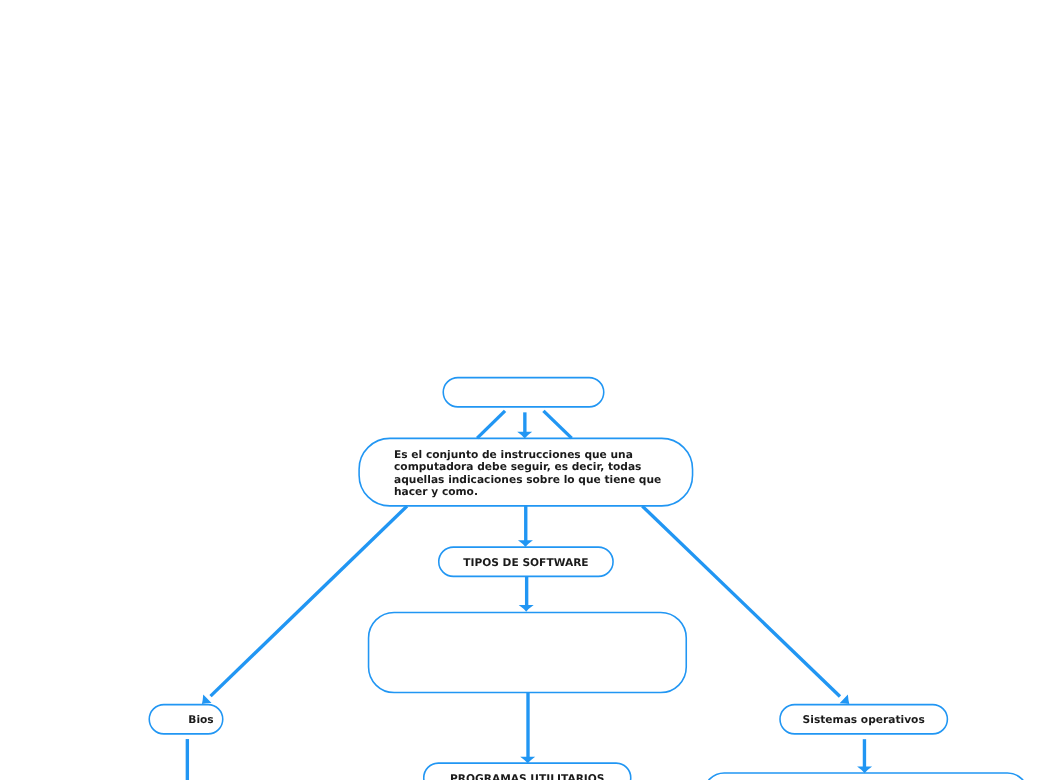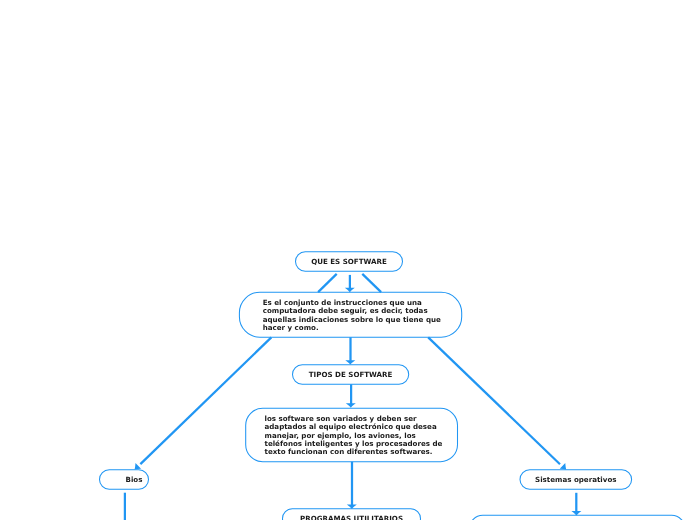--- a/index.html
+++ b/index.html
@@ -48,35 +48,29 @@
       <path d="M349.80,292.30 Q348.30,290.30 344.80,287.85 L354.80,287.85 Q351.30,290.30 349.80,292.30 Z"></path>
       <path d="M350.30,364.60 Q348.80,362.60 345.30,360.15 L355.30,360.15 Q351.80,362.60 350.30,364.60 Z"></path>
       <path d="M350.80,407.80 Q349.30,405.80 345.80,403.35 L355.80,403.35 Q352.30,405.80 350.80,407.80 Z"></path>
       <path d="M351.80,508.90 Q350.30,506.90 346.80,504.45 L356.80,504.45 Q353.30,506.90 351.80,508.90 Z"></path>
       <path d="M576.40,515.50 Q574.90,513.50 571.40,511.05 L581.40,511.05 Q577.90,513.50 576.40,515.50 Z"></path>
       <path d="M134.60,469.40 Q135.22,466.96 135.49,462.98 L141.05,468.73 Q137.06,468.86 134.60,469.40 Z"></path>
       <path d="M566.20,469.40 Q563.74,468.89 559.75,468.80 L565.25,462.99 Q565.55,466.97 566.20,469.40 Z"></path>
     </g>
   </svg>
 
-  <div class="node center" style="left:295.50px;top:251.75px;width:107.00px;height:19.50px;">
-    <span class="txt">QUE ES SOFTWARE</span>
-  </div>
 
   <div class="node left" style="left:239.40px;top:292.25px;width:222.30px;height:45.00px;padding-left:23.3px;padding-right:10px;">
     <span class="txt">Es el conjunto de instrucciones que una computadora debe seguir, es decir, todas aquellas indicaciones sobre lo que tiene que hacer y como.</span>
   </div>
 
   <div class="node center" style="left:292.50px;top:364.75px;width:116.20px;height:19.50px;">
     <span class="txt">TIPOS DE SOFTWARE</span>
   </div>
 
-  <div class="node left" style="left:245.70px;top:408.30px;width:211.80px;height:53.40px;padding-left:18.8px;padding-right:10px;">
-    <span class="txt">los software son variados y deben ser adaptados al equipo electrónico que desea manejar, por ejemplo, los aviones, los teléfonos inteligentes y los procesadores de texto funcionan con diferentes softwares.</span>
-  </div>
 
   <div class="node center" style="left:99.50px;top:469.75px;width:49.00px;height:19.50px;padding-left:20px;">
     <span class="txt">Bios</span>
   </div>
 
   <div class="node center" style="left:520.00px;top:469.75px;width:111.60px;height:19.50px;text-align:center;">
     <span class="txt">Sistemas operativos</span>
   </div>
 
   <div class="node center" style="left:282.50px;top:508.75px;width:138.00px;height:19.50px;">

